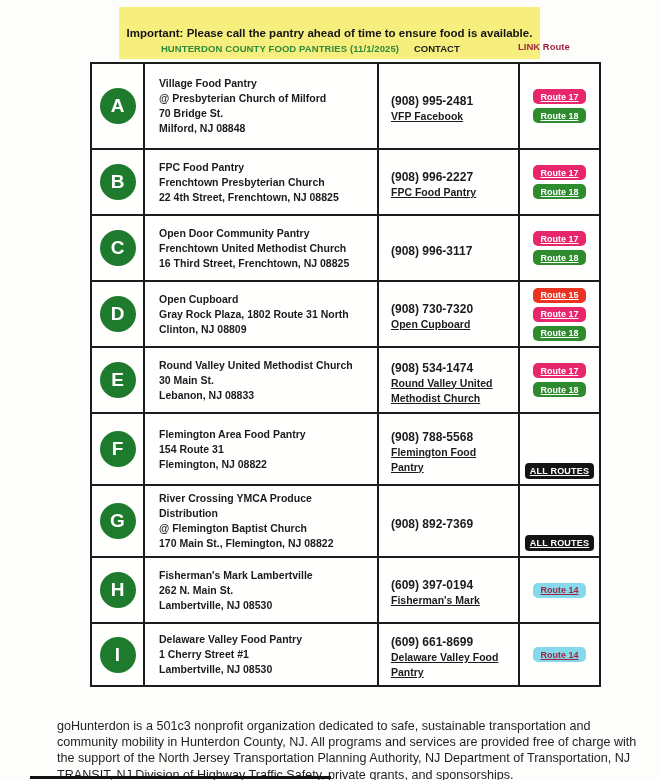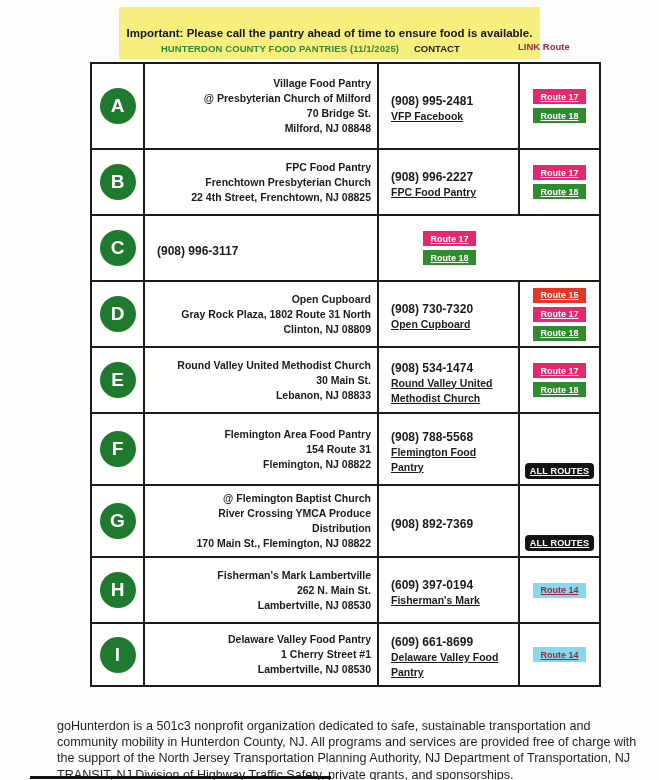--- a/index.html
+++ b/index.html
@@ -57,31 +57,31 @@
   }
   .cell:last-child{border-right:none;}
   .cell-letter{align-items:center;}
   .badge-letter{
     width:36px;height:36px;border-radius:50%;
     background:#1e7b2e;color:#ffffff;
     display:flex;align-items:center;justify-content:center;
     font-size:19px;font-weight:700;
   }
   .cell-name{padding-left:14px;padding-right:6px;}
-  .name-line{font-size:10.5px;font-weight:700;line-height:15px;color:#1b1b1b;text-align:right;}
+  .name-line{font-size:10.5px;font-weight:700;line-height:15px;color:#1b1b1b;}
   .cell-contact{padding-left:12px;padding-right:8px;}
   .phone{font-size:12px;font-weight:700;line-height:15px;margin-top:6px;}
   .link{
     font-size:10.5px;font-weight:700;line-height:15px;color:#1b1b1b;
     text-decoration:underline;cursor:pointer;width:fit-content;
   }
   .cell-routes{align-items:center;gap:4px;}
   .route-badge{
     display:block;width:fit-content;
-    border-radius:0;padding:2.5px 7px;
+    border-radius:5px;padding:2.5px 7px;
     font-size:9px;font-weight:700;line-height:10px;
     text-decoration:underline;cursor:pointer;
     white-space:nowrap;
   }
   .route-badge.all-routes{border-radius:4px;letter-spacing:.2px;padding:3px 5px;margin-top:44px;}
 
   
   .footer{
     position:absolute;top:705px;left:57px;width:589px;
     font-size:12.6px;line-height:16.4px;color:#1f1f1f;font-weight:400;
@@ -141,20 +141,25 @@
     <div class="cell cell-routes">
           <a class="route-badge" style="background: rgb(232, 38, 108); color: rgb(255, 255, 255); text-decoration-color: rgb(255, 255, 255);">Route 17</a>
           <a class="route-badge" style="background: rgb(46, 139, 46); color: rgb(255, 255, 255); text-decoration-color: rgb(255, 255, 255);">Route 18</a>
         </div>
   </div>
 
   <div class="row">
     <div class="cell cell-letter">
       <div class="badge-letter">C</div>
     </div>
+    <div class="cell cell-name">
+          <div class="name-line">Open Door Community Pantry</div>
+          <div class="name-line">Frenchtown United Methodist Church</div>
+          <div class="name-line">16 Third Street, Frenchtown, NJ  08825</div>
+        </div>
     <div class="cell cell-contact">
       <div class="phone">(908) 996-3117</div>
 
     </div>
     <div class="cell cell-routes">
           <a class="route-badge" style="background: rgb(232, 38, 108); color: rgb(255, 255, 255); text-decoration-color: rgb(255, 255, 255);">Route 17</a>
           <a class="route-badge" style="background: rgb(46, 139, 46); color: rgb(255, 255, 255); text-decoration-color: rgb(255, 255, 255);">Route 18</a>
         </div>
   </div>
 
@@ -213,22 +218,22 @@
     <div class="cell cell-routes">
           <a class="route-badge all-routes" style="background: rgb(20, 20, 20); color: rgb(255, 255, 255); text-decoration-color: rgb(255, 255, 255);">ALL ROUTES</a>
         </div>
   </div>
 
   <div class="row">
     <div class="cell cell-letter">
       <div class="badge-letter">G</div>
     </div>
     <div class="cell cell-name">
+          <div class="name-line">River Crossing YMCA Produce Distribution</div>
           <div class="name-line">@ Flemington Baptist Church</div>
-          <div class="name-line">River Crossing YMCA Produce Distribution</div>
           <div class="name-line">170 Main St., Flemington, NJ 08822</div>
         </div>
     <div class="cell cell-contact">
       <div class="phone">(908) 892-7369</div>
 
     </div>
     <div class="cell cell-routes">
           <a class="route-badge all-routes" style="background: rgb(20, 20, 20); color: rgb(255, 255, 255); text-decoration-color: rgb(255, 255, 255);">ALL ROUTES</a>
         </div>
   </div>

